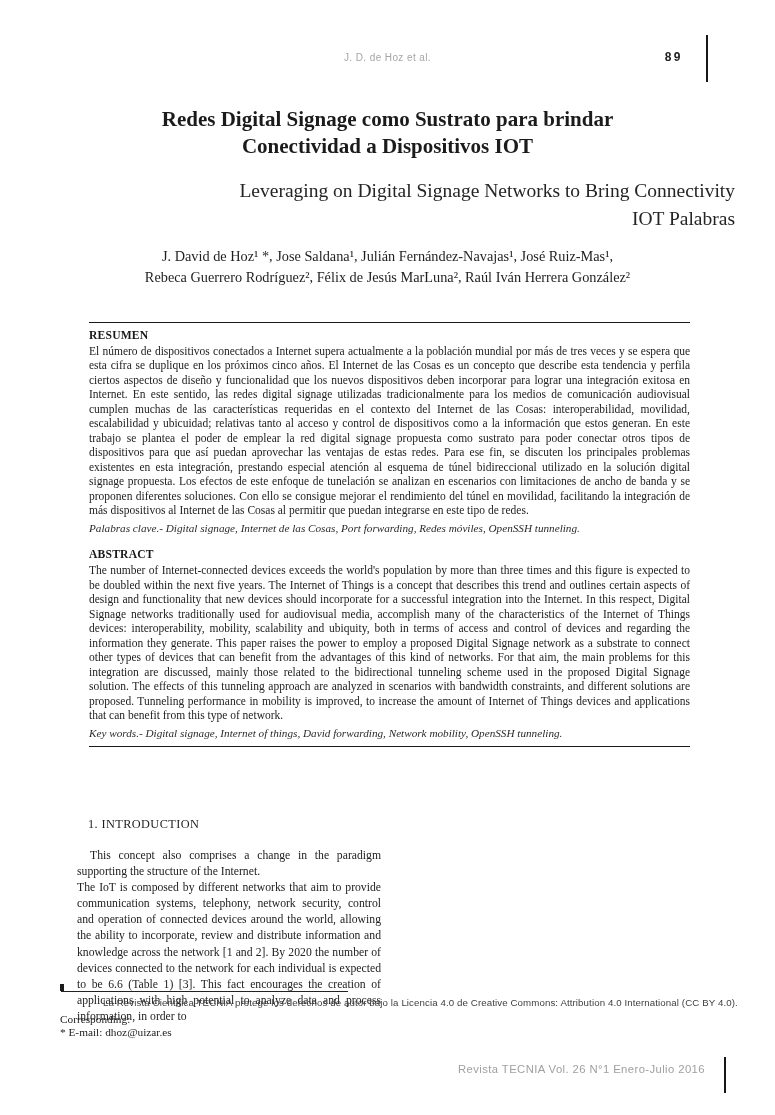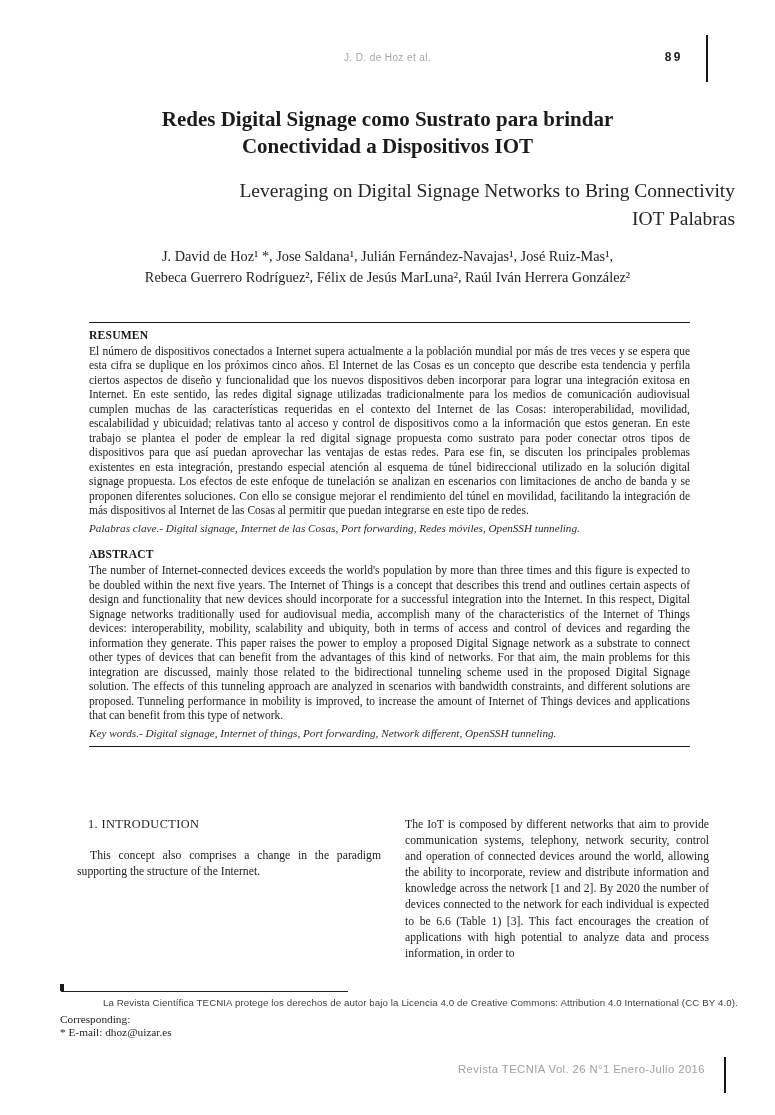--- a/index.html
+++ b/index.html
@@ -70,21 +70,21 @@
     text-align: justify; color: #222;
   }
   .abs-kw {
     margin-top: 5px;
     font-style: italic; font-size: 11.2px; color: #2a2a2a;
   }
   .abs-bottom-rule { margin-top: 7px; border-top: 1.5px solid #1a1a1a; }
 
   .columns {
     position: absolute; left: 77px; top: 817px; width: 632px;
-    display: flex; gap: 24px;
+    display: flex;  flex-direction: column;
   }
   .col { width: 304px; }
   .sec-heading {
     font-size: 12.3px; letter-spacing: 0.4px; color: #1e1e1e;
     padding-left: 11px;
   }
   .col-p {
     font-size: 11.7px; line-height: 16.1px;
     text-align: justify; color: #222;
   }
@@ -142,21 +142,21 @@
     <div>J. David de Hoz¹ *, Jose Saldana¹, Julián Fernández-Navajas¹, José Ruiz-Mas¹,</div>
     <div>Rebeca Guerrero Rodríguez², Félix de Jesús MarLuna², Raúl Iván Herrera González²</div>
   </div>
 
   <section class="abstract-block">
     <div class="abs-heading">RESUMEN</div>
     <p class="abs-body">El número de dispositivos conectados a Internet supera actualmente a la población mundial por más de tres veces y se espera que esta cifra se duplique en los próximos cinco años. El Internet de las Cosas es un concepto que describe esta tendencia y perfila ciertos aspectos de diseño y funcionalidad que los nuevos dispositivos deben incorporar para lograr una integración exitosa en Internet. En este sentido, las redes digital signage utilizadas tradicionalmente para los medios de comunicación audiovisual cumplen muchas de las características requeridas en el contexto del Internet de las Cosas: interoperabilidad, movilidad, escalabilidad y ubicuidad; relativas tanto al acceso y control de dispositivos como a la información que estos generan. En este trabajo se plantea el poder de emplear la red digital signage propuesta como sustrato para poder conectar otros tipos de dispositivos para que así puedan aprovechar las ventajas de estas redes. Para ese fin, se discuten los principales problemas existentes en esta integración, prestando especial atención al esquema de túnel bidireccional utilizado en la solución digital signage propuesta. Los efectos de este enfoque de tunelación se analizan en escenarios con limitaciones de ancho de banda y se proponen diferentes soluciones. Con ello se consigue mejorar el rendimiento del túnel en movilidad, facilitando la integración de más dispositivos al Internet de las Cosas al permitir que puedan integrarse en este tipo de redes.</p>
     <p class="abs-kw">Palabras clave.- Digital signage, Internet de las Cosas, Port forwarding, Redes móviles, OpenSSH tunneling.</p>
     <div class="abs-heading abs-heading-2">ABSTRACT</div>
     <p class="abs-body">The number of Internet-connected devices exceeds the world's population by more than three times and this figure is expected to be doubled within the next five years. The Internet of Things is a concept that describes this trend and outlines certain aspects of design and functionality that new devices should incorporate for a successful integration into the Internet. In this respect, Digital Signage networks traditionally used for audiovisual media, accomplish many of the characteristics of the Internet of Things devices: interoperability, mobility, scalability and ubiquity, both in terms of access and control of devices and regarding the information they generate. This paper raises the power to employ a proposed Digital Signage network as a substrate to connect other types of devices that can benefit from the advantages of this kind of networks. For that aim, the main problems for this integration are discussed, mainly those related to the bidirectional tunneling scheme used in the proposed Digital Signage solution. The effects of this tunneling approach are analyzed in scenarios with bandwidth constraints, and different solutions are proposed. Tunneling performance in mobility is improved, to increase the amount of Internet of Things devices and applications that can benefit from this type of network.</p>
-    <p class="abs-kw">Key words.- Digital signage, Internet of things, Port forwarding, Network different, OpenSSH tunneling.</p>
+    <p class="abs-kw">Key words.- Digital signage, Internet of things, David forwarding, Network mobility, OpenSSH tunneling.</p>
     <div class="abs-bottom-rule"></div>
   </section>
 
   <section class="columns">
     <div class="col col-left">
       <div class="sec-heading">1. INTRODUCTION</div>
       <p class="col-p indent p-gap-2">This concept also comprises a change in the paradigm supporting the structure of the Internet.</p>
     </div>
     <div class="col col-right">
       <p class="col-p">The IoT is composed by different networks that aim to provide communication systems, telephony, network security, control and operation of connected devices around the world, allowing the ability to incorporate, review and distribute information and knowledge across the network [1 and 2]. By 2020 the number of devices connected to the network for each individual is expected to be 6.6 (Table 1) [3]. This fact encourages the creation of applications with high potential to analyze data and process information, in order to</p>

